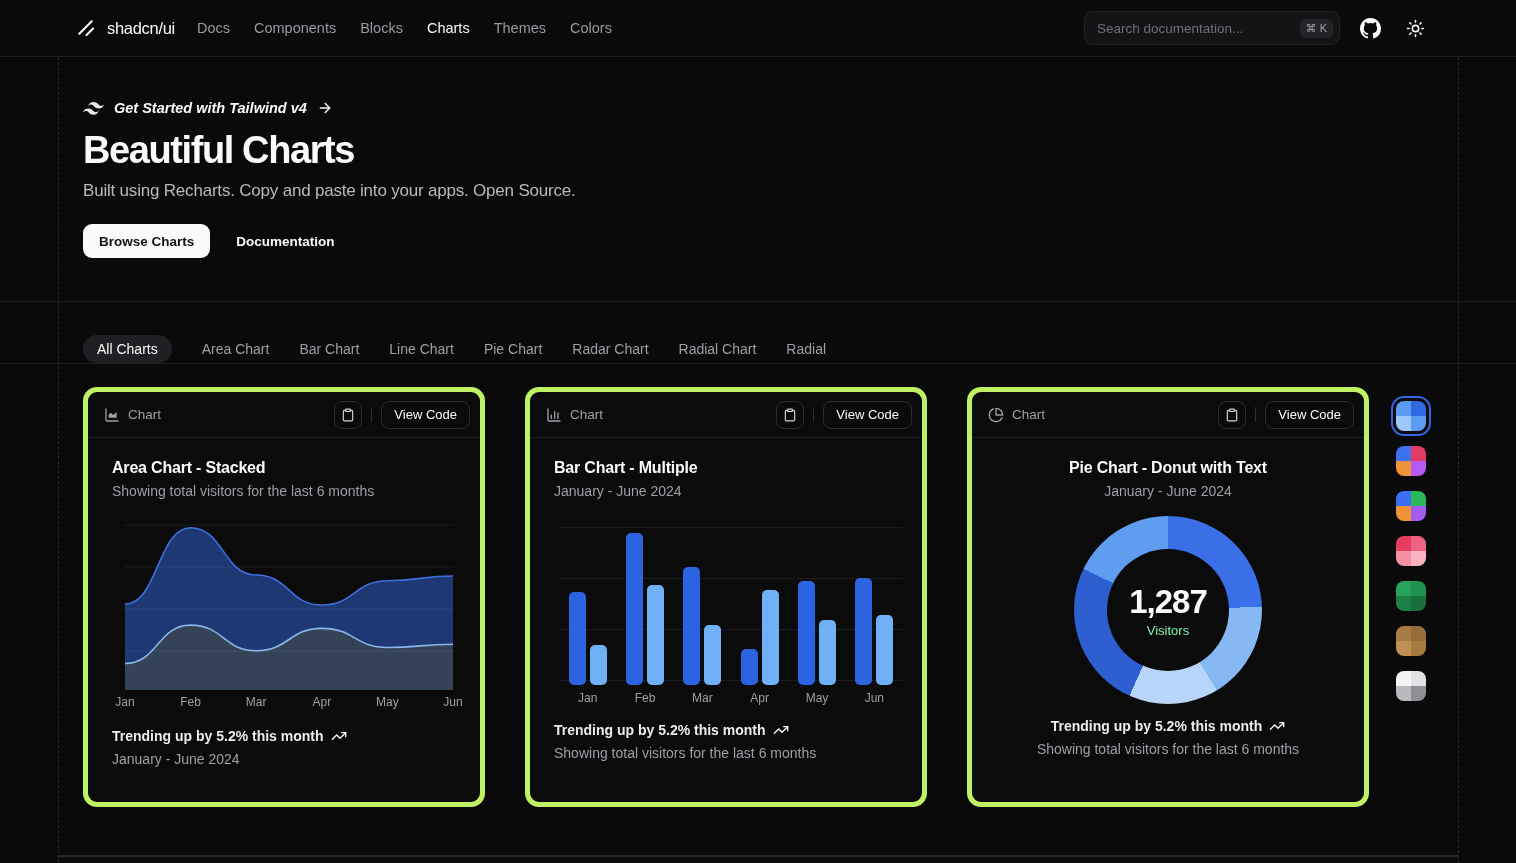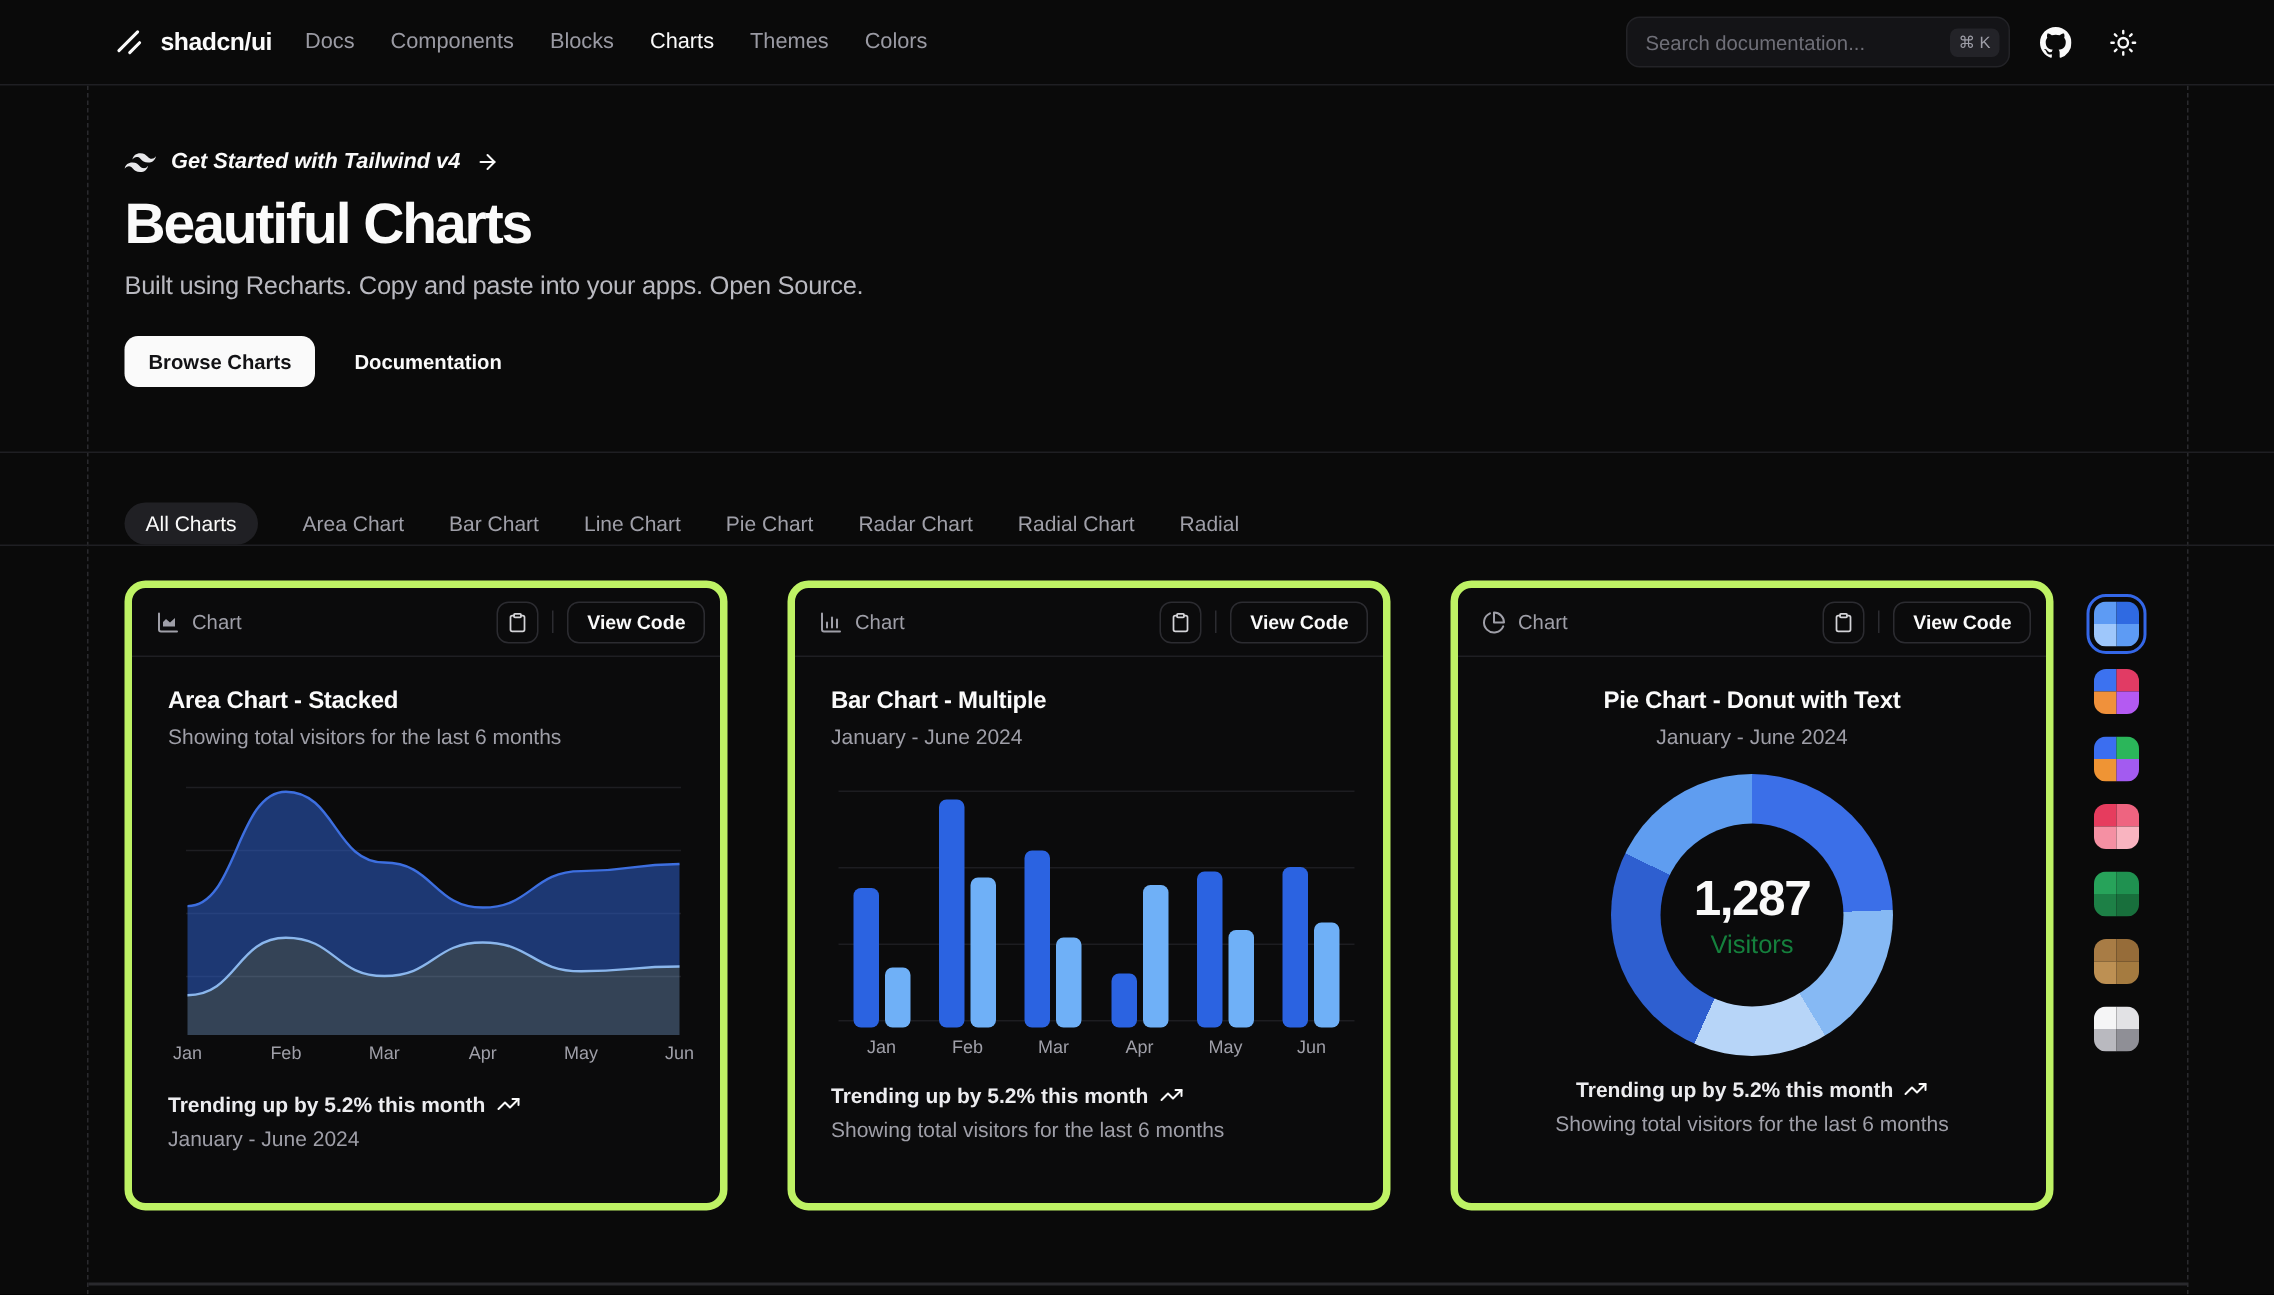--- a/index.html
+++ b/index.html
@@ -4,21 +4,21 @@
 <style>
   * { margin:0; padding:0; box-sizing:border-box; }
   html,body { background:#000; }
   body { font-family:"Liberation Sans","DejaVu Sans",sans-serif; }
   .page { position:relative; width:1516px; height:863px; background:#0a0a0a; overflow:hidden; color:#fafafa; }
 
   
   .navbar { position:absolute; top:0; left:0; width:1516px; height:57px; display:flex; align-items:center;
             padding:0 86px 0 76px; border-bottom:1px solid #1f1f23; background:#0a0a0a; z-index:5; }
   .brand { display:flex; align-items:center; gap:10px; cursor:pointer; }
-  .brand-name { font-size:16.5px; font-weight:700; letter-spacing:-0.3px; color:#fafafa; }
+  .brand-name { font-size:16.5px; font-weight:400; letter-spacing:-0.3px; color:#fafafa; }
   .nav-links { display:flex; align-items:center; gap:24px; margin-left:22px; }
   .nav-link { font-size:14.5px; color:#9a9aa3; text-decoration:none; cursor:pointer; }
   .nav-link.active { color:#fafafa; }
   .nav-right { margin-left:auto; display:flex; align-items:center; gap:15px; }
   .search-box { width:256px; height:34px; background:#141417; border:1px solid #232327; border-radius:9px;
                 display:flex; align-items:center; padding:0 6px 0 12px; cursor:text; }
   .search-box input { flex:1; background:transparent; border:none; outline:none; color:#e4e4e7;
                       font-size:13.5px; font-family:inherit; }
   .search-box input::placeholder { color:#6f6f78; }
   .kbd { background:#232328; color:#9f9fa8; font-size:11px; border-radius:5px; padding:3px 6px; white-space:nowrap; }
@@ -50,21 +50,21 @@
   
   .cards { position:absolute; left:83px; top:387px; display:flex; gap:40px; z-index:2; }
   .card { width:402px; height:420px; background:#0b0b0c; border:5px solid #bef264; border-radius:14px; overflow:hidden; }
   .card-header { height:46px; display:flex; align-items:center; padding:0 10px 0 16px; border-bottom:1px solid #1f1f23; }
   .card-kind { display:flex; align-items:center; gap:8px; color:#9f9fa8; font-size:13.5px; }
   .card-tools { margin-left:auto; display:flex; align-items:center; gap:9px; }
   .copy-btn { width:28px; height:28px; border:1px solid #2c2c31; border-radius:8px; background:transparent;
               display:flex; align-items:center; justify-content:center; color:#d4d4d8; cursor:pointer; }
   .tool-sep { width:1px; height:15px; background:#2c2c31; }
   .viewcode-btn { height:28px; padding:0 12px; border:1px solid #2c2c31; border-radius:8px; background:transparent;
-                  color:#fafafa; font-size:13px; font-weight:700; cursor:pointer; font-family:inherit; }
+                  color:#fafafa; font-size:13px; font-weight:400; cursor:pointer; font-family:inherit; }
   .card-body { padding:21px 24px 0 24px; }
   .card.centered .card-body { text-align:center; }
   .chart-title { font-size:16px; font-weight:600; letter-spacing:-0.2px; color:#fafafa; }
   .chart-desc { margin-top:6px; font-size:14px; color:#9f9fa8; }
   .card-footer { margin-top:17px; }
   .foot-main { display:flex; align-items:center; gap:7px; font-size:14px; font-weight:600; color:#ececef; }
   .card.centered .foot-main { justify-content:center; }
   .foot-sub { margin-top:7px; font-size:14px; color:#9f9fa8; }
 
   
@@ -78,21 +78,21 @@
   .bar { position:absolute; bottom:0; width:17px; border-radius:5px; }
   .bar-axis { display:flex; width:344px; margin-left:5px; margin-top:6px; }
   .bar-axis span { flex:1; text-align:center; font-size:12px; color:#9f9fa8; }
 
   
   .donut-wrap { position:relative; width:188px; height:188px; margin:17px auto 0; }
   .donut { width:188px; height:188px; border-radius:50%; }
   .donut-hole { position:absolute; left:33px; top:33px; width:122px; height:122px; border-radius:50%;
                 background:#0b0b0c; display:flex; flex-direction:column; align-items:center; justify-content:center; }
   .donut-value { font-size:33px; font-weight:700; letter-spacing:-1px; color:#fafafa; }
-  .donut-label { margin-top:2px; font-size:17px; color:#15803d; }
+  .donut-label { margin-top:2px; font-size:13px; color:#86efac; }
   .card.centered .card-footer { margin-top:14px; }
 
   
   .swatches { position:absolute; left:1396px; top:401px; display:flex; flex-direction:column; gap:15px; z-index:2; }
   .swatch { width:30px; height:30px; border-radius:8px; overflow:hidden; display:grid;
             grid-template-columns:1fr 1fr; grid-template-rows:1fr 1fr; cursor:pointer; }
   .swatch.selected { outline:2px solid #3467e8; outline-offset:3px; }
   svg { display:block; }
 </style>
 </head>

